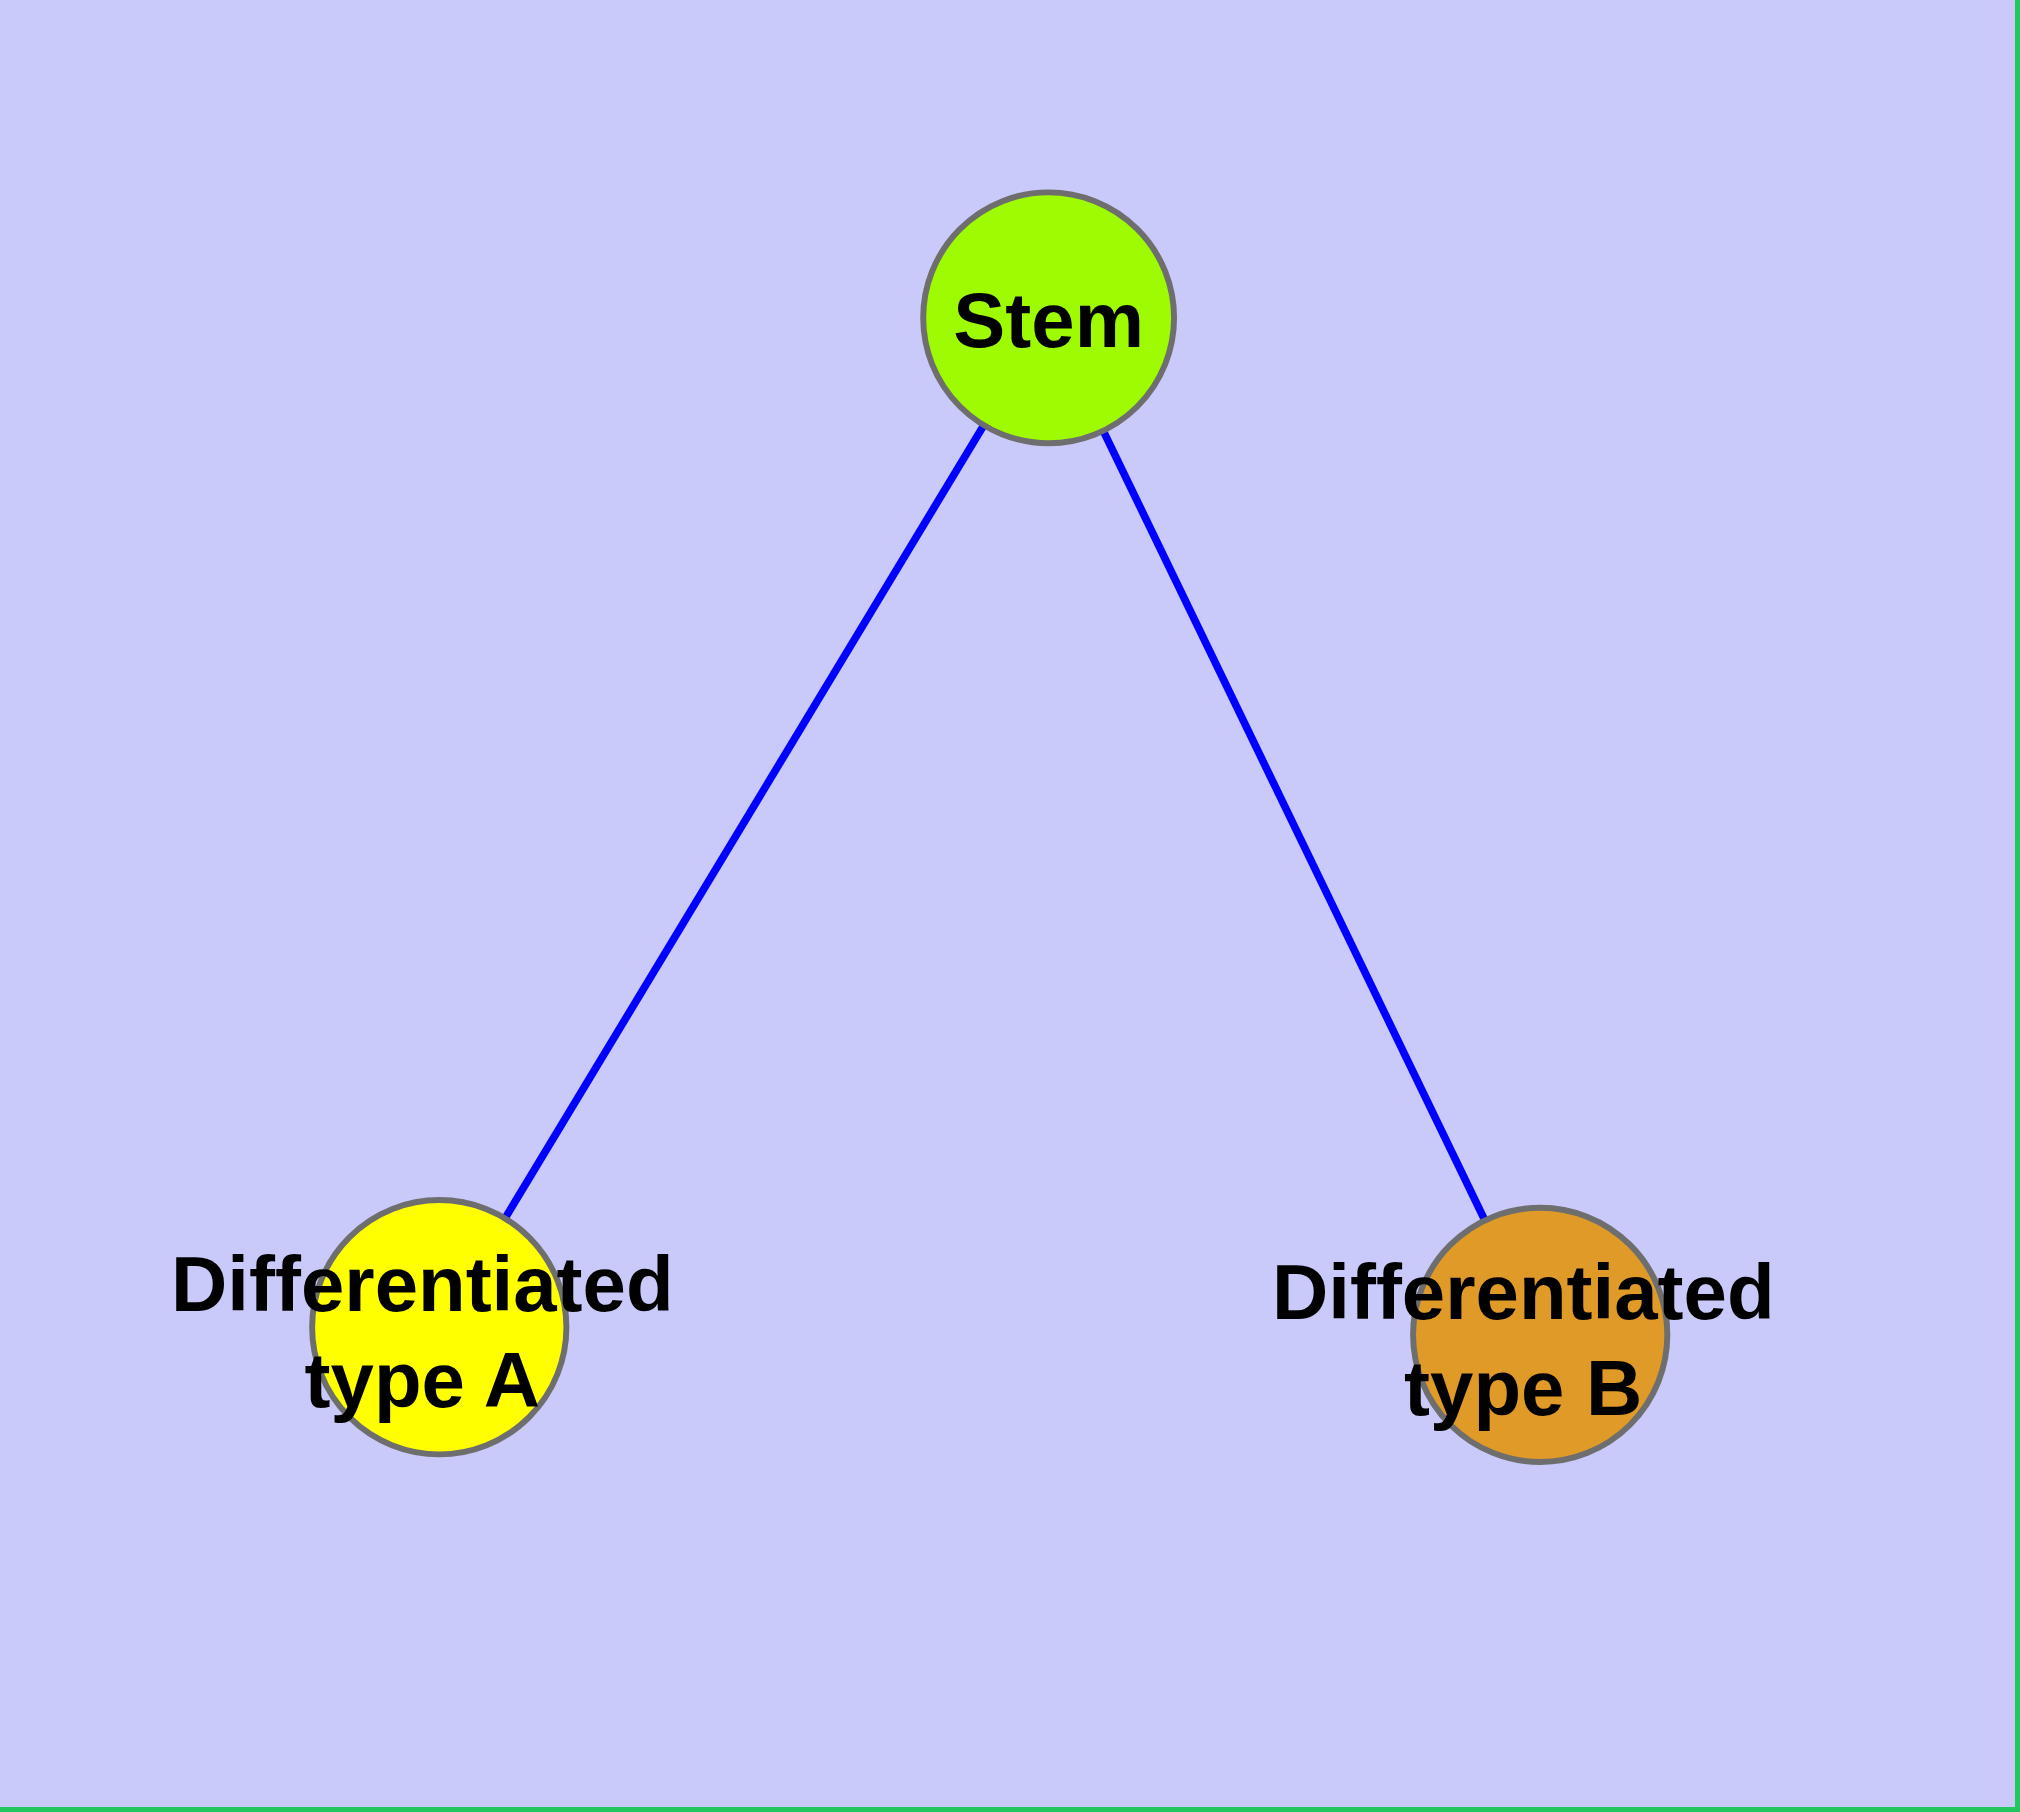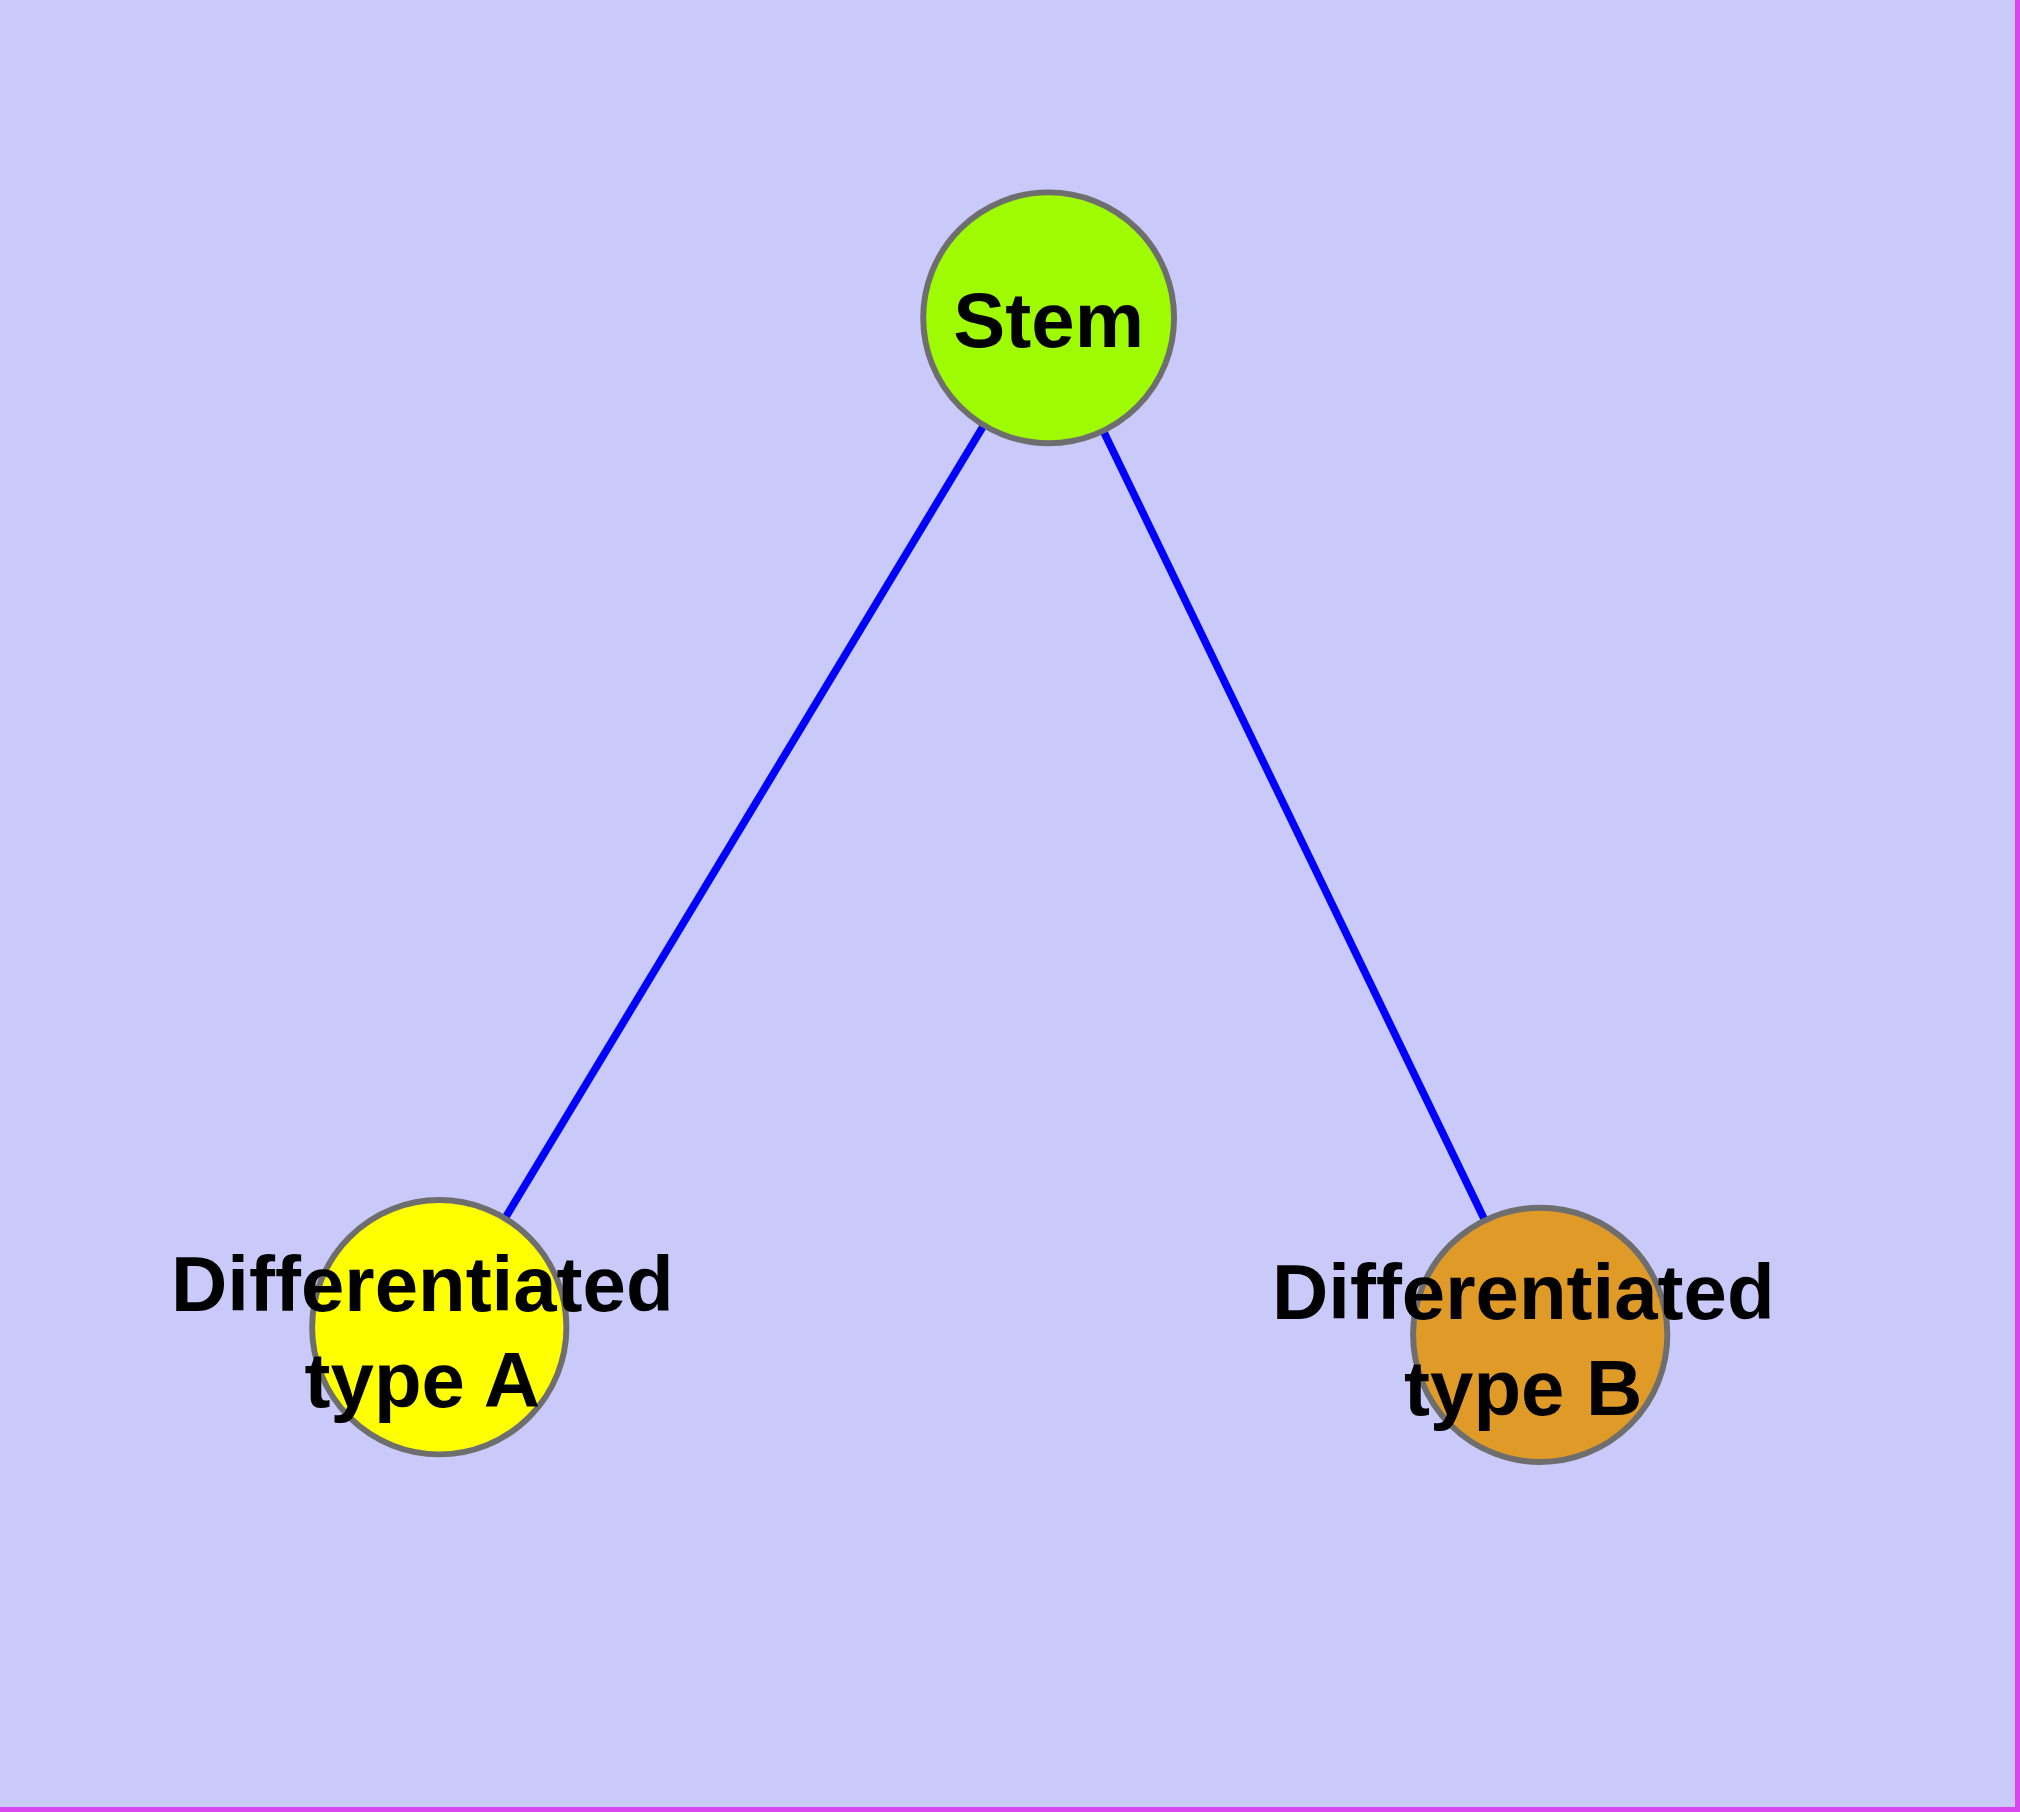--- a/index.html
+++ b/index.html
@@ -4,21 +4,21 @@
 <style>
   html, body {
     margin: 0;
     padding: 0;
     background: #ffffff;
   }
   #canvas {
     position: relative;
     width: 2021px;
     height: 1812px;
-    background: #d946ef;
+    background: #22c55e;
     overflow: hidden;
     font-family: "Liberation Sans", sans-serif;
   }
   #plot-bg {
     position: absolute;
     left: 0;
     top: 0;
     width: 2015px;
     height: 1807px;
     background: #c9c9fa;

